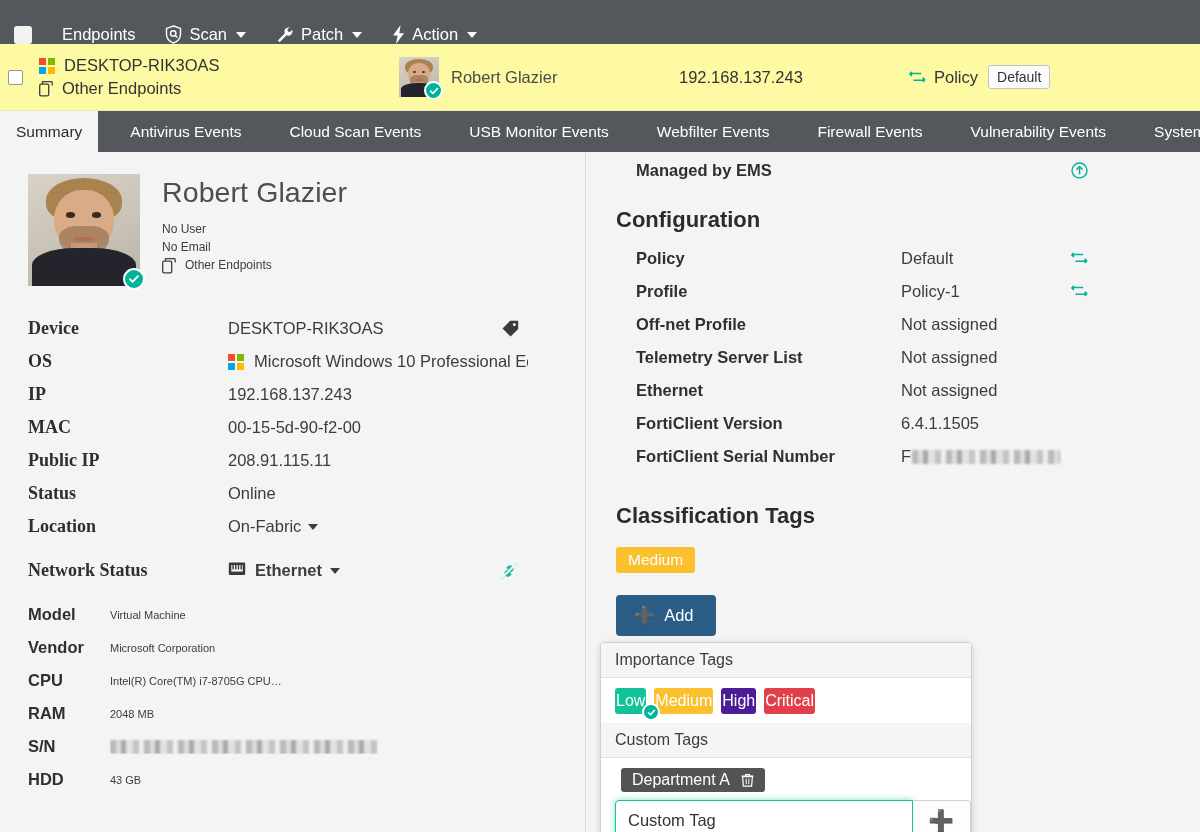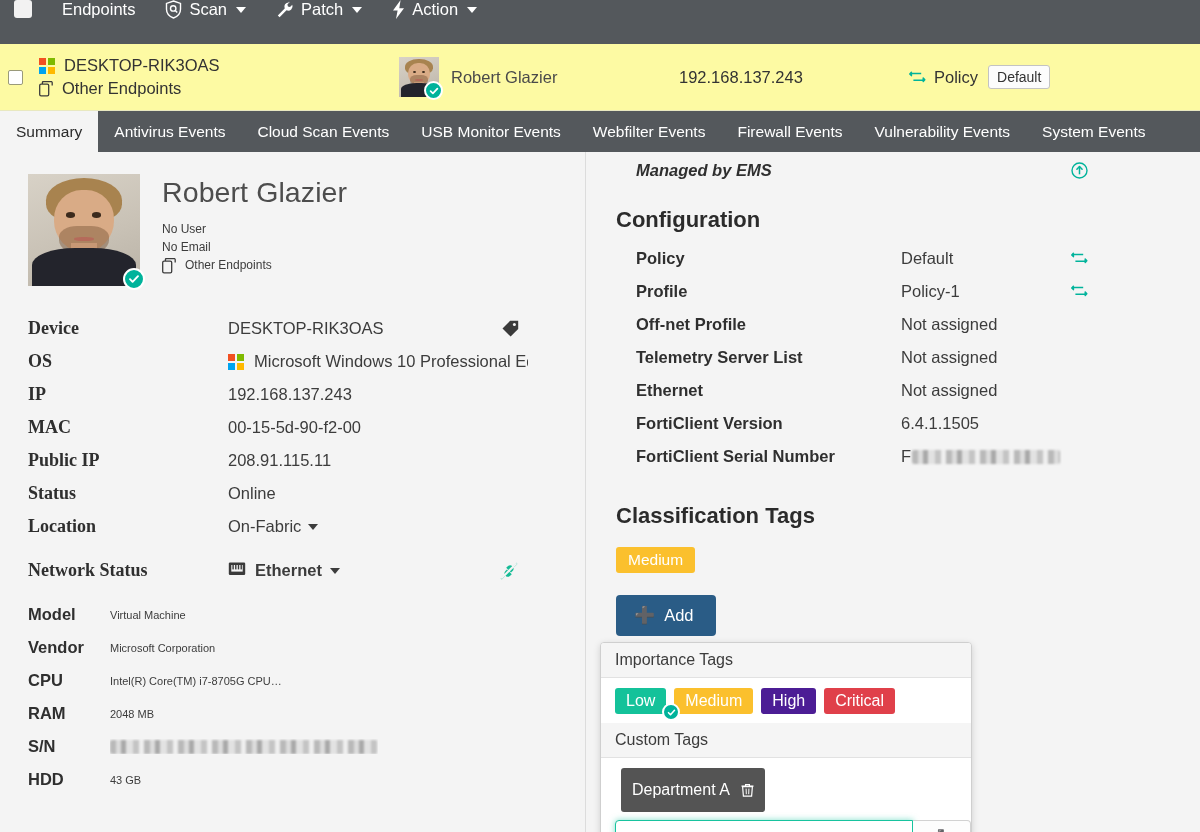--- a/index.html
+++ b/index.html
@@ -9,21 +9,21 @@
     background: #f4f4f4;
     overflow: hidden;
     -webkit-font-smoothing: antialiased;
   }
 
   
   .topnav {
     height: 44px;
     background: #54585c;
     display: flex;
-    align-items: flex-start;
+    align-items: flex-end;
     padding-left: 14px;
     color: #ffffff;
   }
   .nav-checkbox {
     width: 18px; height: 18px;
     background: #f2f2f2;
     border-radius: 3px;
     margin-right: 30px;
     flex: 0 0 auto;
   }
@@ -109,20 +109,21 @@
   }
   .badge-check svg { display:block; }
 
   
   .tabs {
     height: 42px;
     background: #54585c;
     display: flex;
     align-items: stretch;
     border-top: 1px solid #e8e8c0;
+    gap: 16px;
   }
   .tab {
     display: flex; align-items: center;
     padding: 0 16px;
     font-size: 15.5px;
     color: #ffffff;
     white-space: nowrap;
     cursor: pointer;
   }
   .tab.active { background: #f4f4f4; color: #2b2b2b; }
@@ -181,21 +182,21 @@
   
   .r-row { display: flex; align-items: center; min-height: 33px; }
   .r-label { width: 285px; font-size: 16.5px; font-weight: bold; color: #2f2f2f; flex:0 0 auto;}
   .r-label.indent { padding-left: 20px; }
   .r-val { font-size: 16.5px; color: #3c3c3c; width: 170px;}
   .r-ico { display:flex; align-items:center; }
   .r-head {
     font-size: 22px; font-weight: bold; color: #2b2b2b;
     margin: 22px 0 9px 0;
   }
-  .managed-row { padding-top: 4px; font-style: italic; }
+  .managed-row { padding-top: 4px; }
 
   .tag-chip {
     display: inline-block;
     background: #fbc02d;
     color: #ffffff;
     font-size: 15.5px;
     padding: 4px 12px;
     border-radius: 3px;
   }
   .tags-area { margin-top: 18px; }
@@ -229,30 +230,30 @@
   .dd-section {
     background: #f5f5f5;
     border-bottom: 1px solid #e2e2e2;
     font-size: 16px;
     color: #3c3c3c;
     padding: 8px 0 8px 14px;
   }
   .dd-tags { padding: 10px 0 9px 14px; display:flex; align-items:center; gap: 8px; background:#fff; position:relative;}
   .imp-tag {
     color: #fff; font-size: 16px;
-    padding: 4px 11px; border-radius: 3px;
+    padding: 4px 1px; border-radius: 3px;
     cursor: pointer; position: relative;
   }
   .imp-tag .sel-badge { position:absolute; left:-13px; bottom:-8px; }
   .dd-custom { padding: 10px 0 8px 20px; background:#fff;}
   .custom-chip {
     display: inline-flex; align-items: center;
     background: #545454; color: #ffffff;
     font-size: 16px; border-radius: 3px;
-    padding: 13px 11px;
+    padding: 3px 11px;
   }
   .custom-chip .trash { margin-left: 11px; display:flex; align-items:center; cursor:pointer;}
   .dd-input-row { display: flex; padding: 0 0 0 14px; background:#fff; align-items:stretch; }
   .dd-input {
     flex: 1;
     border: 1.5px solid #17c39e;
     border-radius: 4px 0 0 4px;
     box-shadow: 0 0 6px rgba(23,195,158,.55);
     font-size: 16.5px;
     font-family: inherit;

